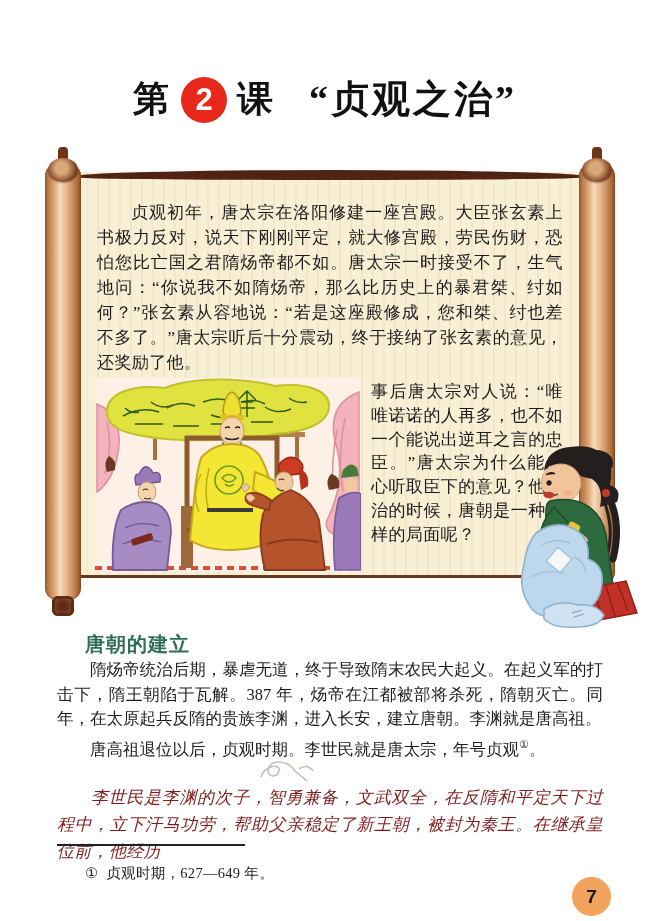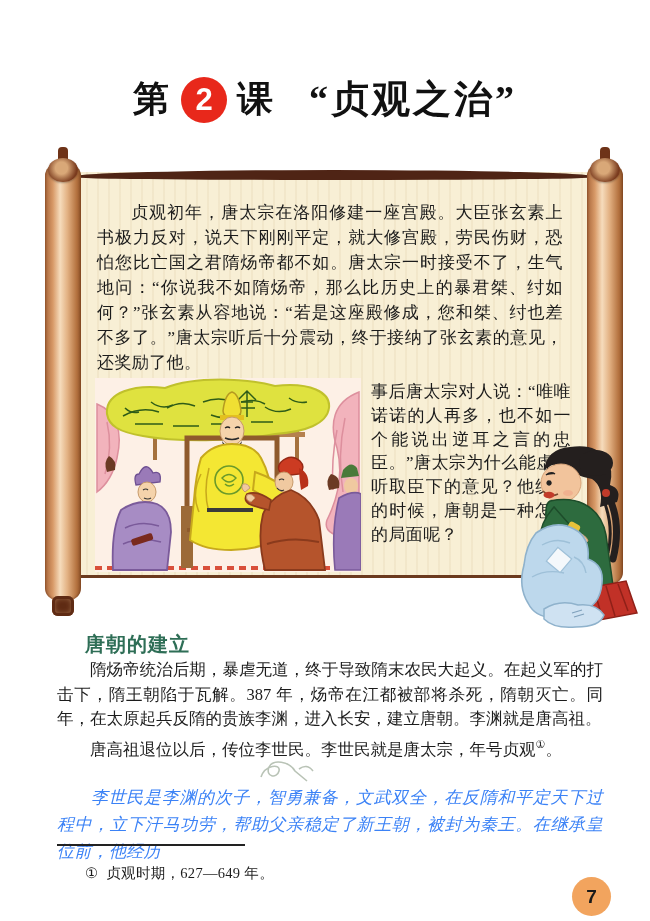--- a/index.html
+++ b/index.html
@@ -8,21 +8,21 @@
 
   
   .title-row{position:absolute;top:74px;left:0;right:0;display:flex;justify-content:center;align-items:center;}
   .title-char{font-size:36px;font-weight:700;color:#111;letter-spacing:2px;}
   .lesson-badge{width:46px;height:46px;border-radius:50%;background:#e8281b;color:#fff;
     display:flex;align-items:center;justify-content:center;font-size:31px;font-weight:700;
     margin:0 10px;font-family:"Liberation Sans",sans-serif;}
   .title-name{font-size:38px;font-weight:700;color:#111;letter-spacing:3px;margin-left:34px;}
 
   
-  .scroll-wrap{position:absolute;left:45px;top:160px;width:570px;height:450px;padding-left:8px;}
+  .scroll-wrap{position:absolute;left:45px;top:160px;width:570px;height:450px;}
   .paper{position:absolute;left:30px;right:30px;top:12px;bottom:32px;
     background-color:#f8efd5;
     background-image:repeating-linear-gradient(90deg, rgba(205,180,135,0.14) 0 2px, rgba(0,0,0,0) 2px 11px);
     border-bottom:3px solid #6b3a1e;}
   .paper::before{content:"";position:absolute;left:-4px;right:-4px;top:-2px;height:10px;
     background:#4f2415;border-radius:50%/70% 70% 30% 30%;}
   .paper-inner{position:relative;padding:28px 22px 8px 22px;}
   .scroll-intro{margin:0;width:466px;font-size:17px;line-height:25px;color:#1b1b1b;
     text-align:justify;text-indent:2em;letter-spacing:0.4px;}
   .scroll-row{display:flex;margin-top:3px;}
@@ -48,21 +48,21 @@
   
   .girl{position:absolute;left:516px;top:441px;width:134px;height:192px;}
 
   
   .main{position:absolute;left:57px;top:631px;width:546px;color:#1c1c1c;}
   .section-heading{margin:0 0 0 28px;font-size:20px;font-weight:700;color:#2e6e56;
     font-family:"Liberation Sans",sans-serif;letter-spacing:1px;}
   .para{margin:0;font-size:16.5px;line-height:24.6px;text-align:justify;text-indent:2em;}
   .para sup{font-size:11px;}
   .para-kai{margin:22px 0 0 0;font-size:17px;line-height:27px;text-align:justify;text-indent:2em;
-    color:#3b82f6;font-style:italic;letter-spacing:0.3px;}
+    color:#7f1d1d;font-style:italic;letter-spacing:0.3px;}
   .squiggle{position:absolute;left:198px;top:128px;width:64px;height:26px;}
 
   .footnote-line{position:absolute;left:0px;top:213px;width:188px;border-top:2px solid #222;}
   .footnote{position:absolute;left:16px;top:221px;margin:12px;font-size:14.5px;color:#1c1c1c;
     text-indent:0;letter-spacing:0.3px;}
   .footnote .fn-marker{margin-right:8px;}
 
   .page-num{position:absolute;left:572px;top:877px;width:39px;height:39px;border-radius:50%;
     background:#f2a45e;color:#1a1a1a;display:flex;align-items:center;justify-content:center;
     font-size:19px;font-weight:700;font-family:"Liberation Sans",sans-serif;}
@@ -194,21 +194,21 @@
       <rect x="34" y="110" width="18" height="18" transform="rotate(40 43 119)" fill="#f4f8fb" stroke="#9ec0d8" stroke-width="1.2"></rect>
 
       <path d="M28,168 Q44,158 62,164 Q80,162 88,174 Q84,186 60,186 Q38,188 28,178 Z" fill="#cfe2f2" stroke="#8fb2cc" stroke-width="1.5"></path>
       <path d="M56,172 l10,-3 m-8,7 l10,-3" stroke="#7fa0bc" stroke-width="1.3"></path>
     </svg>
   </div>
 
   <div class="main">
     <h3 class="section-heading">唐朝的建立</h3>
     <p class="para">隋炀帝统治后期，暴虐无道，终于导致隋末农民大起义。在起义军的打击下，隋王朝陷于瓦解。387 年，炀帝在江都被部将杀死，隋朝灭亡。同年，在太原起兵反隋的贵族李渊，进入长安，建立唐朝。李渊就是唐高祖。</p>
-    <p class="para"><span>唐高祖退位以后，传位李世民。李世民就是唐太宗，年号贞观</span><sup>①</sup><span>。</span></p>
+    <p class="para"><span>唐高祖退位以后，贞观时期。李世民就是唐太宗，年号贞观</span><sup>①</sup><span>。</span></p>
 
     <svg class="squiggle" viewBox="0 0 64 26">
       <path d="M6,18 C10,6 26,4 24,12 C22,20 10,18 14,8 C18,0 34,2 40,12 L52,22 M44,10 q8,-6 14,2" stroke="#b9c3b6" stroke-width="1.6" fill="none"></path>
     </svg>
 
     <p class="para-kai">李世民是李渊的次子，智勇兼备，文武双全，在反隋和平定天下过程中，立下汗马功劳，帮助父亲稳定了新王朝，被封为秦王。在继承皇位前，他经历</p>
 
     <div class="footnote-line"></div>
     <p class="footnote"><span class="fn-marker">①</span><span>贞观时期，627—649 年。</span></p>
   </div>

